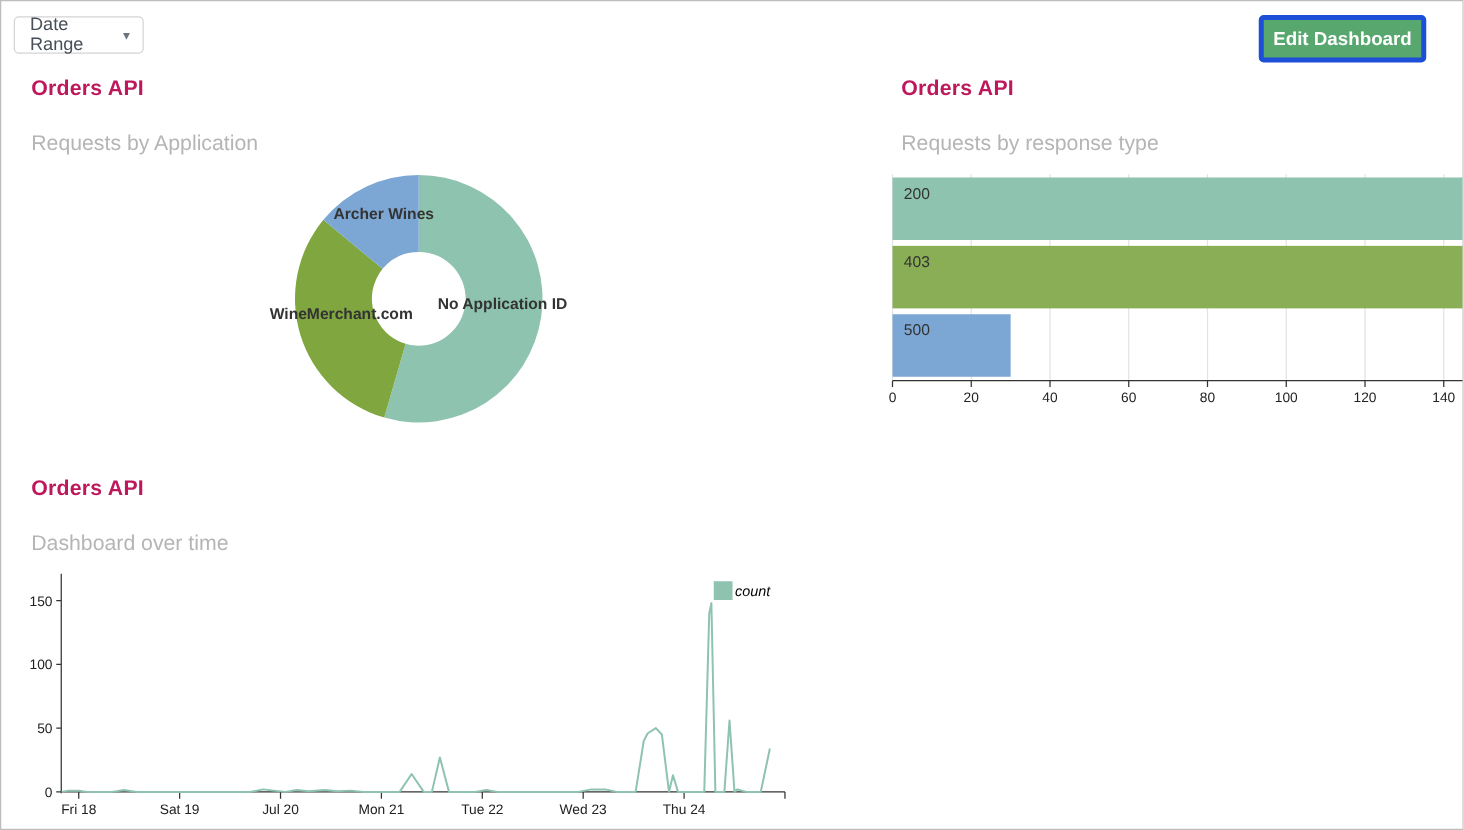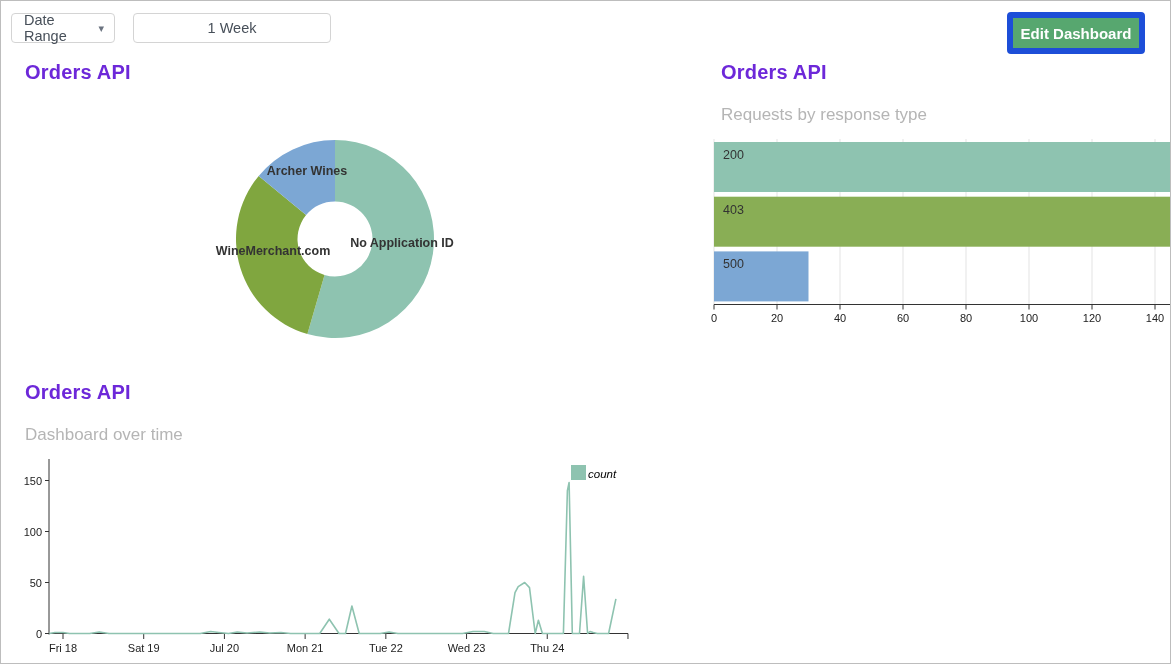--- a/index.html
+++ b/index.html
@@ -12,26 +12,26 @@
   .select,.btn-light{
     position:absolute;top:12px;height:30px;box-sizing:border-box;
     border:1px solid #d4d4d4;border-radius:4px;background:#fff;
     color:#474f59;font-size:14.5px;display:flex;align-items:center;cursor:pointer;
   }
   .select{left:10px;width:104px;padding:0 10px 0 12px;justify-content:space-between;}
   .select .caret{font-size:11px;color:#6b7380;margin-left:8px;}
   .btn-light{left:132px;width:198px;justify-content:center;}
   .btn-green{
     position:absolute;top:11px;left:1006px;width:126px;height:30px;
-    background:#57a76f;border:6px solid #1d4ed8;border-radius:4px;
+    background:#57a76f;border:4px solid #1d4ed8;border-radius:4px;
     color:#fff;font-size:15px;font-weight:600;display:flex;align-items:center;justify-content:center;
     cursor:pointer;
   }
   .panel-title{
-    position:absolute;color:#6d28d9;font-size:20px;font-weight:600;letter-spacing:.2px;
+    position:absolute;color:#be185d;font-size:17px;font-weight:600;letter-spacing:.2px;
   }
   .panel-sub{
     position:absolute;color:#b5b5b5;font-size:17px;font-weight:400;
   }
   .donut-label{
     position:absolute;transform:translate(-50%,-50%);
     color:#333;font-size:12.5px;white-space:nowrap;font-weight:bold;
   }
   svg text{font-family:"Liberation Sans","DejaVu Sans",sans-serif;}
   .legend{position:absolute;left:570px;top:464px;display:flex;align-items:center;font-style:italic;}
@@ -40,24 +40,24 @@
 </style>
 </head>
 <body>
 
 <div class="page">
 
   <div class="select">
     <span>Date Range</span>
     <span class="caret">▾</span>
   </div>
-  <div class="btn-light">1 Week</div>
   <div class="btn-green">Edit Dashboard</div>
 
   <div class="panel-title" style="left:24px;top:60px;">Orders API</div>
+  <div class="panel-sub" style="left:24px;top:104px;">Requests by Application</div>
   <svg id="donut-svg" style="position:absolute;left:234px;top:138px;" width="200" height="200" viewBox="0 0 200 200">
       <path d="M100,1 A99,99 0 1 1 72.3798805021163,195.06907488201736 L89.5378335235289,136.01101321288536 A37.5,37.5 0 1 0 100,62.5 Z" fill="#8ec3b0"></path>
       <path d="M72.3798805021163,195.06907488201736 A99,99 0 0 1 23.719188965196835,36.89502501487976 L71.1057533959079,76.09660038442415 A37.5,37.5 0 0 0 89.5378335235289,136.01101321288536 Z" fill="#80a63f"></path>
       <path d="M23.719188965196835,36.89502501487976 A99,99 0 0 1 99.99999999999997,1 L99.99999999999999,62.5 A37.5,37.5 0 0 0 71.1057533959079,76.09660038442415 Z" fill="#7ca7d4"></path>
     </svg>
   <div class="donut-label" style="left:306px;top:170px;">Archer Wines</div>
   <div class="donut-label" style="left:272px;top:250px;">WineMerchant.com</div>
   <div class="donut-label" style="left:401px;top:242px;">No Application ID</div>
 
   <div class="panel-title" style="left:720px;top:60px;">Orders API</div>

